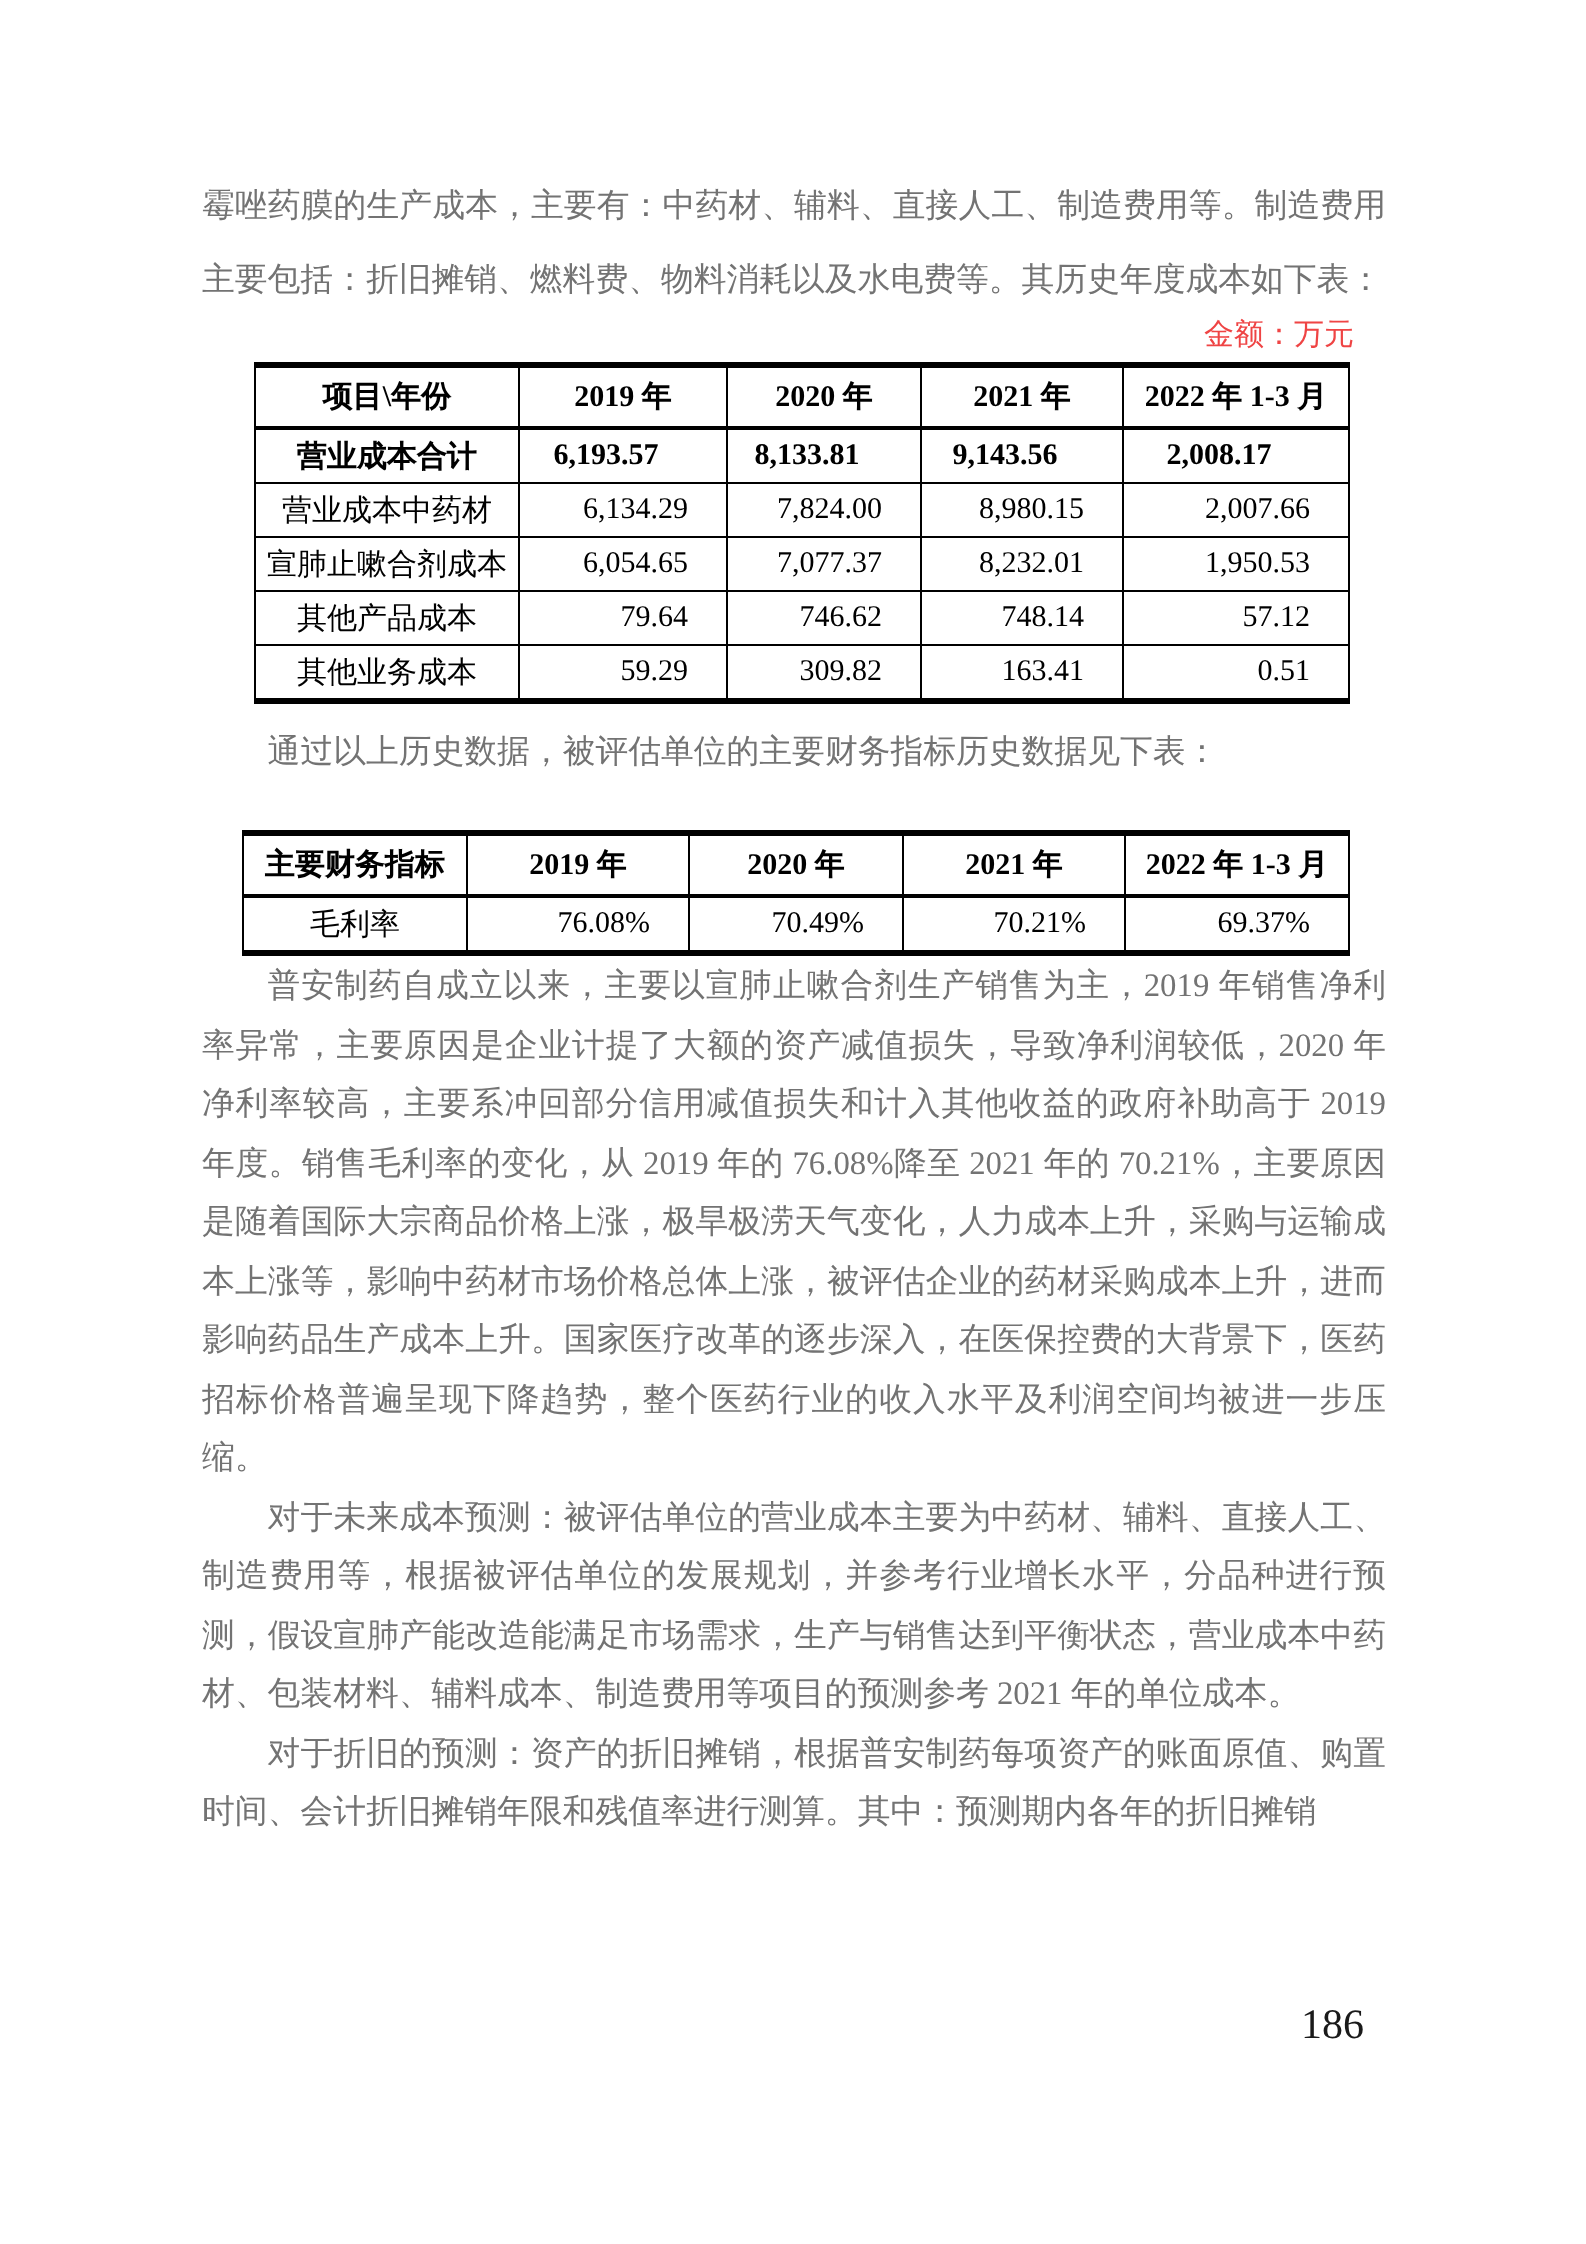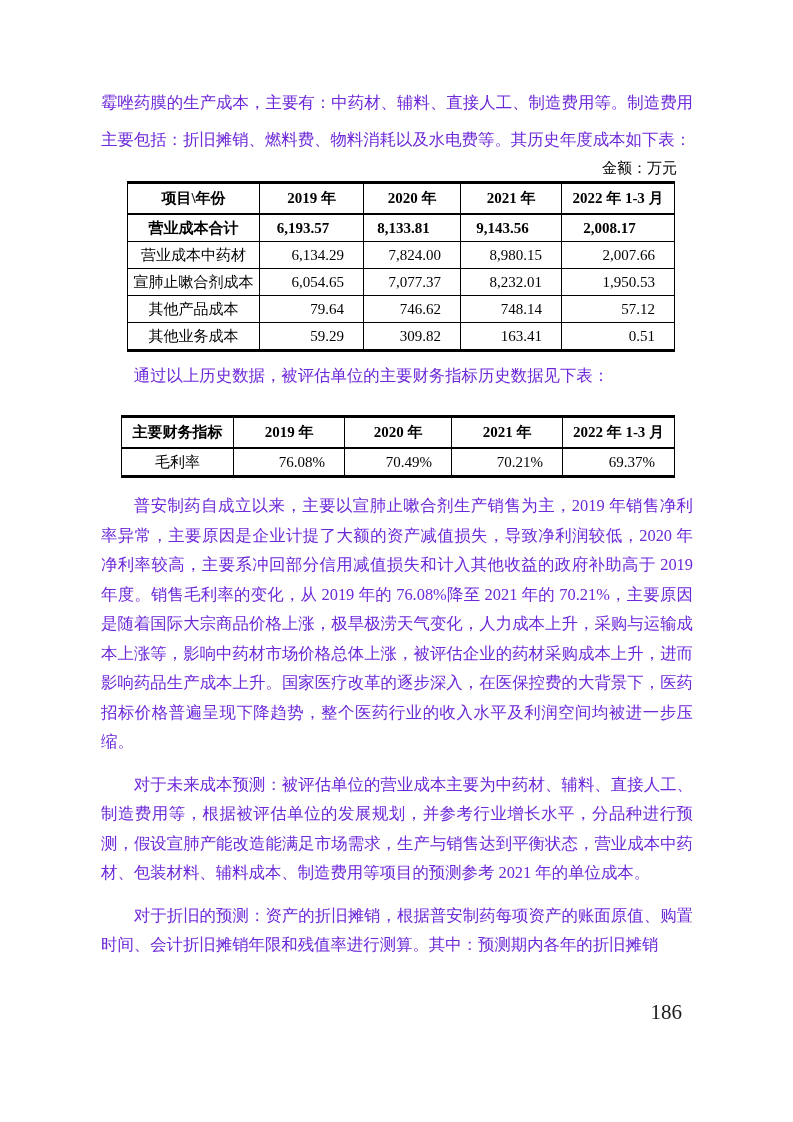--- a/index.html
+++ b/index.html
@@ -14,35 +14,35 @@
   }
   .content {
     position: absolute;
     left: 101px;
     top: 0;
     width: 592px;
   }
   .para {
     margin: 0;
     font-size: 16.4px;
-    color: #6d28d9;
+    color: #737373;
   }
   .para-intro {
     padding-top: 84px;
     line-height: 37px;
     text-align: justify;
   }
   .unit-note {
     text-align: right;
     padding-right: 16px;
     font-size: 15px;
     line-height: 19px;
     margin-top: 1px;
     margin-bottom: 3px;
-    color: #000000;
+    color: #ef4444;
   }
   table.doc-table {
     border-collapse: collapse;
     table-layout: fixed;
     font-size: 15px;
     border-top: 3px solid #000;
     border-bottom: 3px solid #000;
   }
   table.t1 { margin-left: 26px; width: 547px; }
   table.t2 { margin-left: 20px; width: 553px; }
@@ -65,21 +65,20 @@
   .para-between {
     line-height: 29px;
     margin-top: 9px;
     margin-bottom: 25px;
     text-indent: 2em;
   }
   .para-body {
     line-height: 29.5px;
     text-align: justify;
     text-indent: 2em;
-    margin-top: 13px;
   }
   .page-number {
     position: absolute;
     top: 1000px;
     right: 111px;
     font-size: 21px;
     color: #1a1a1a;
   }
 </style>
 </head>

